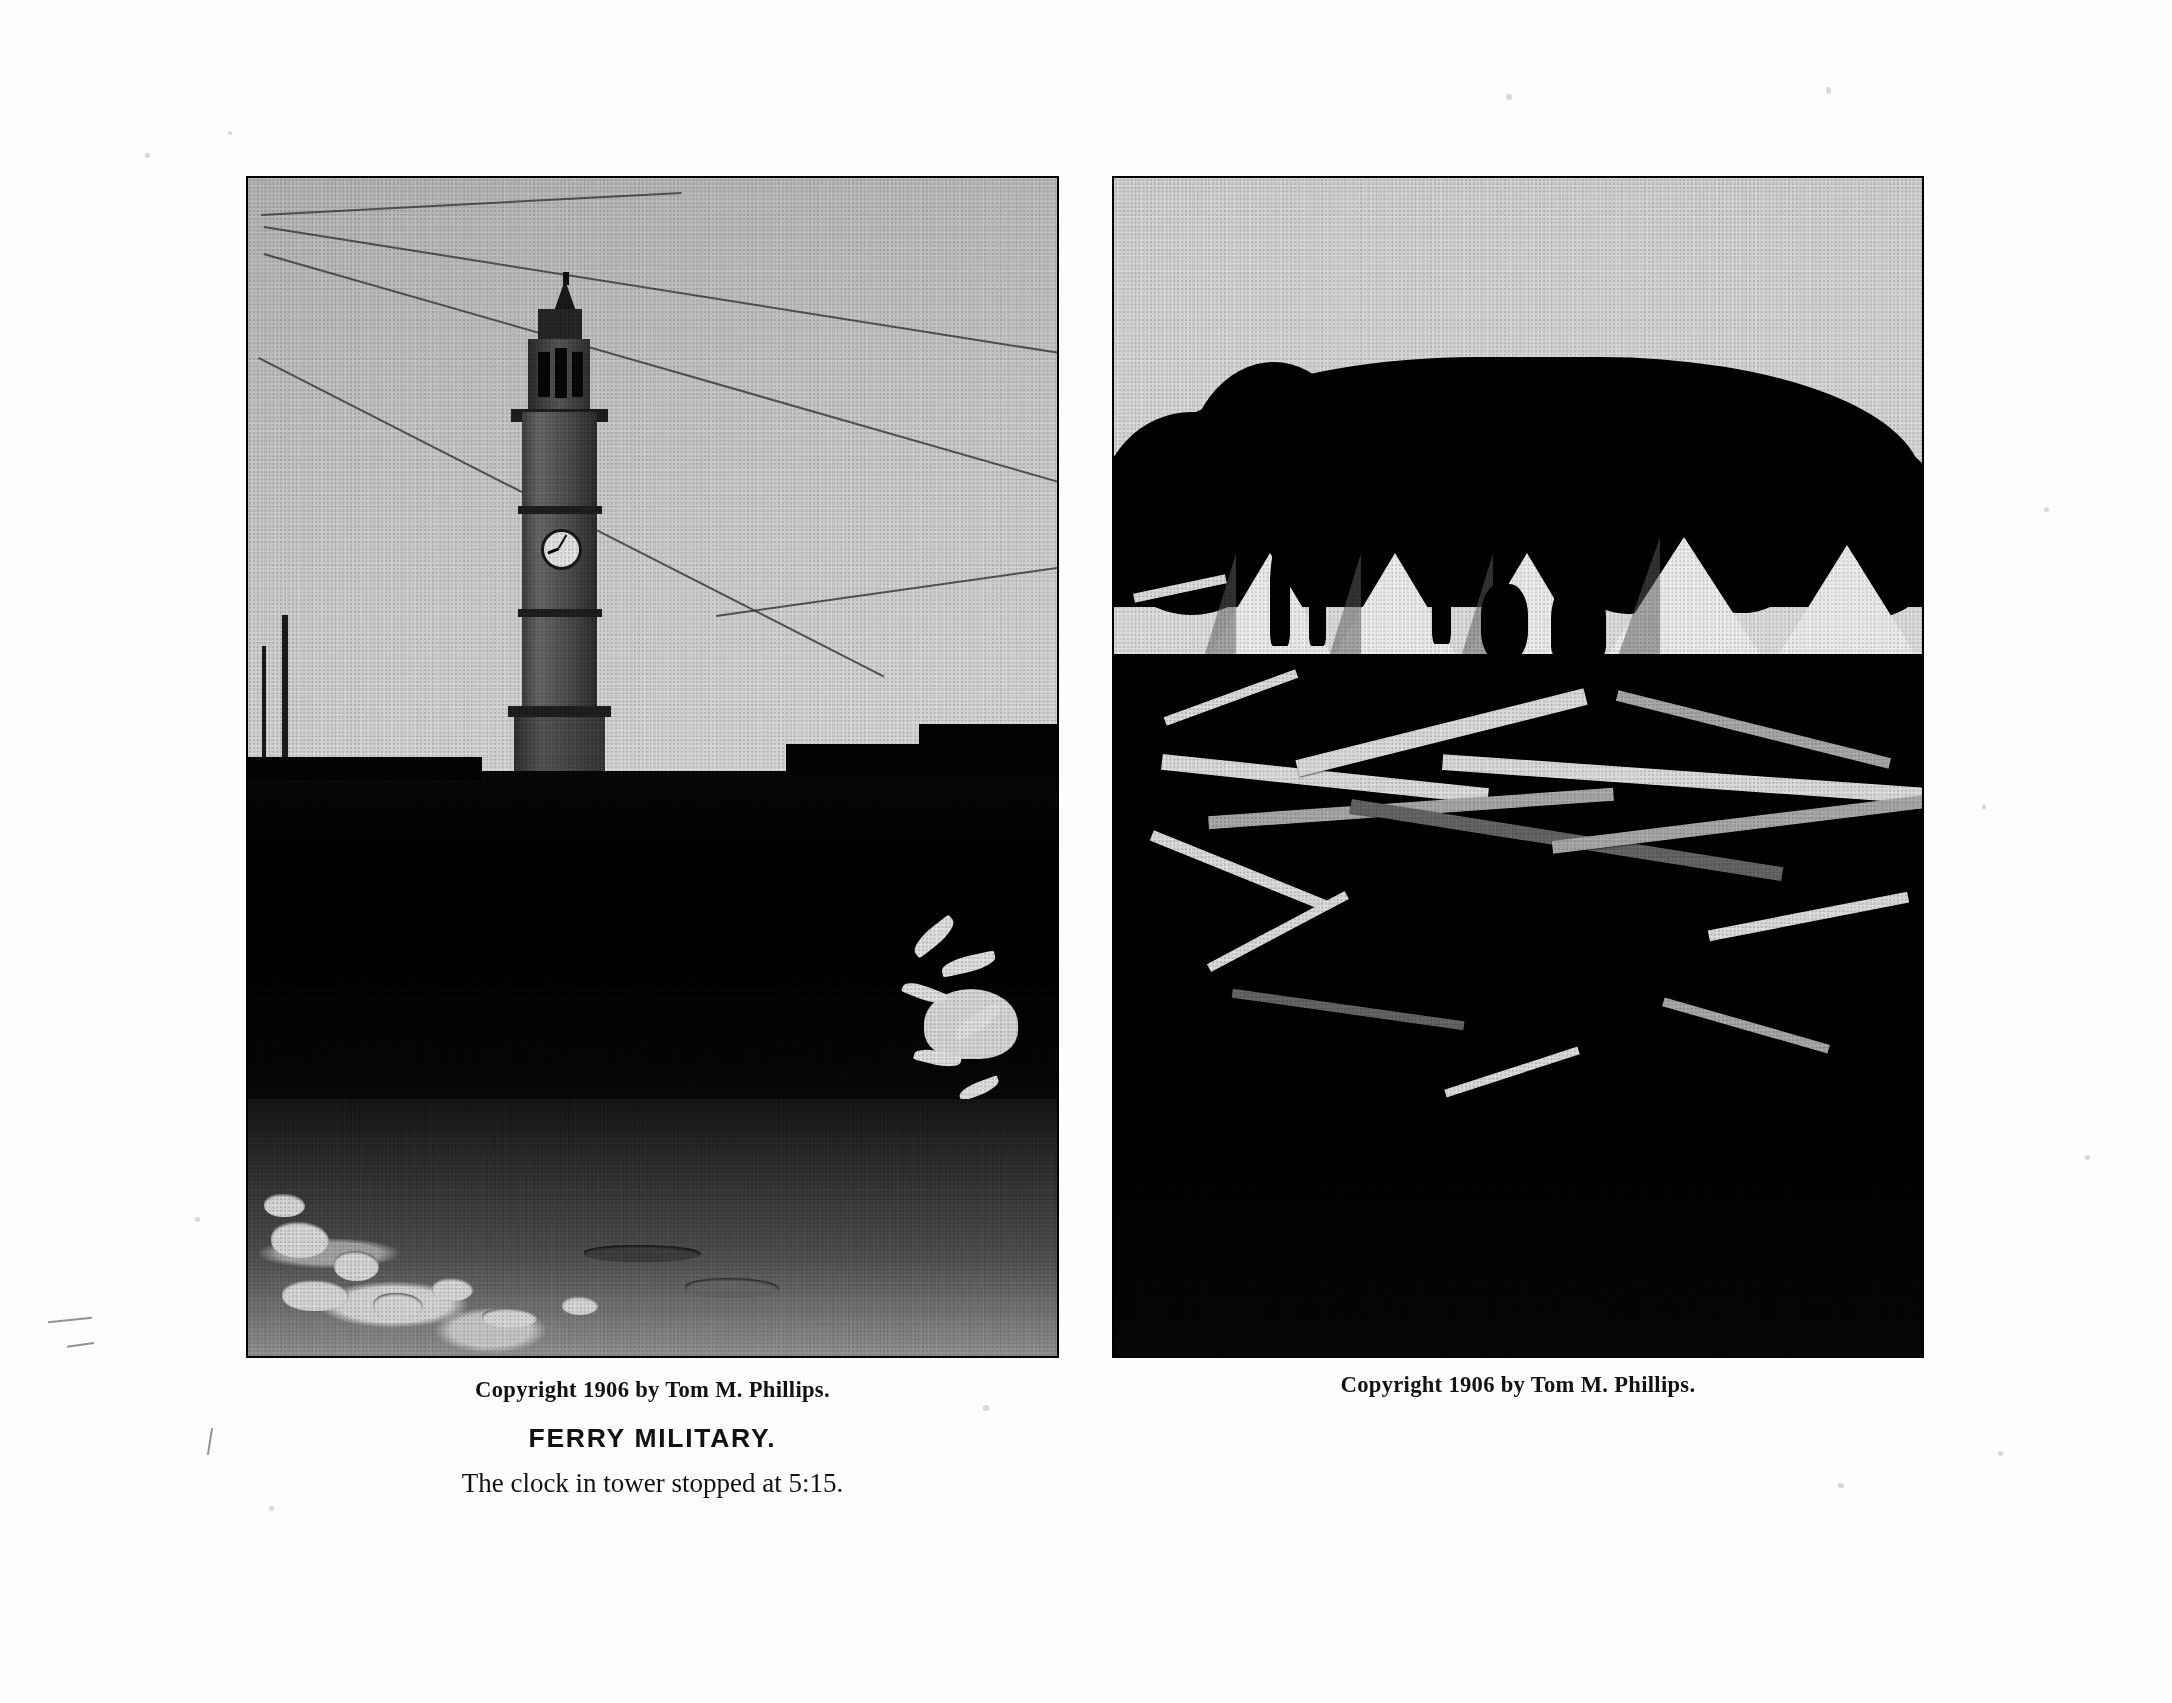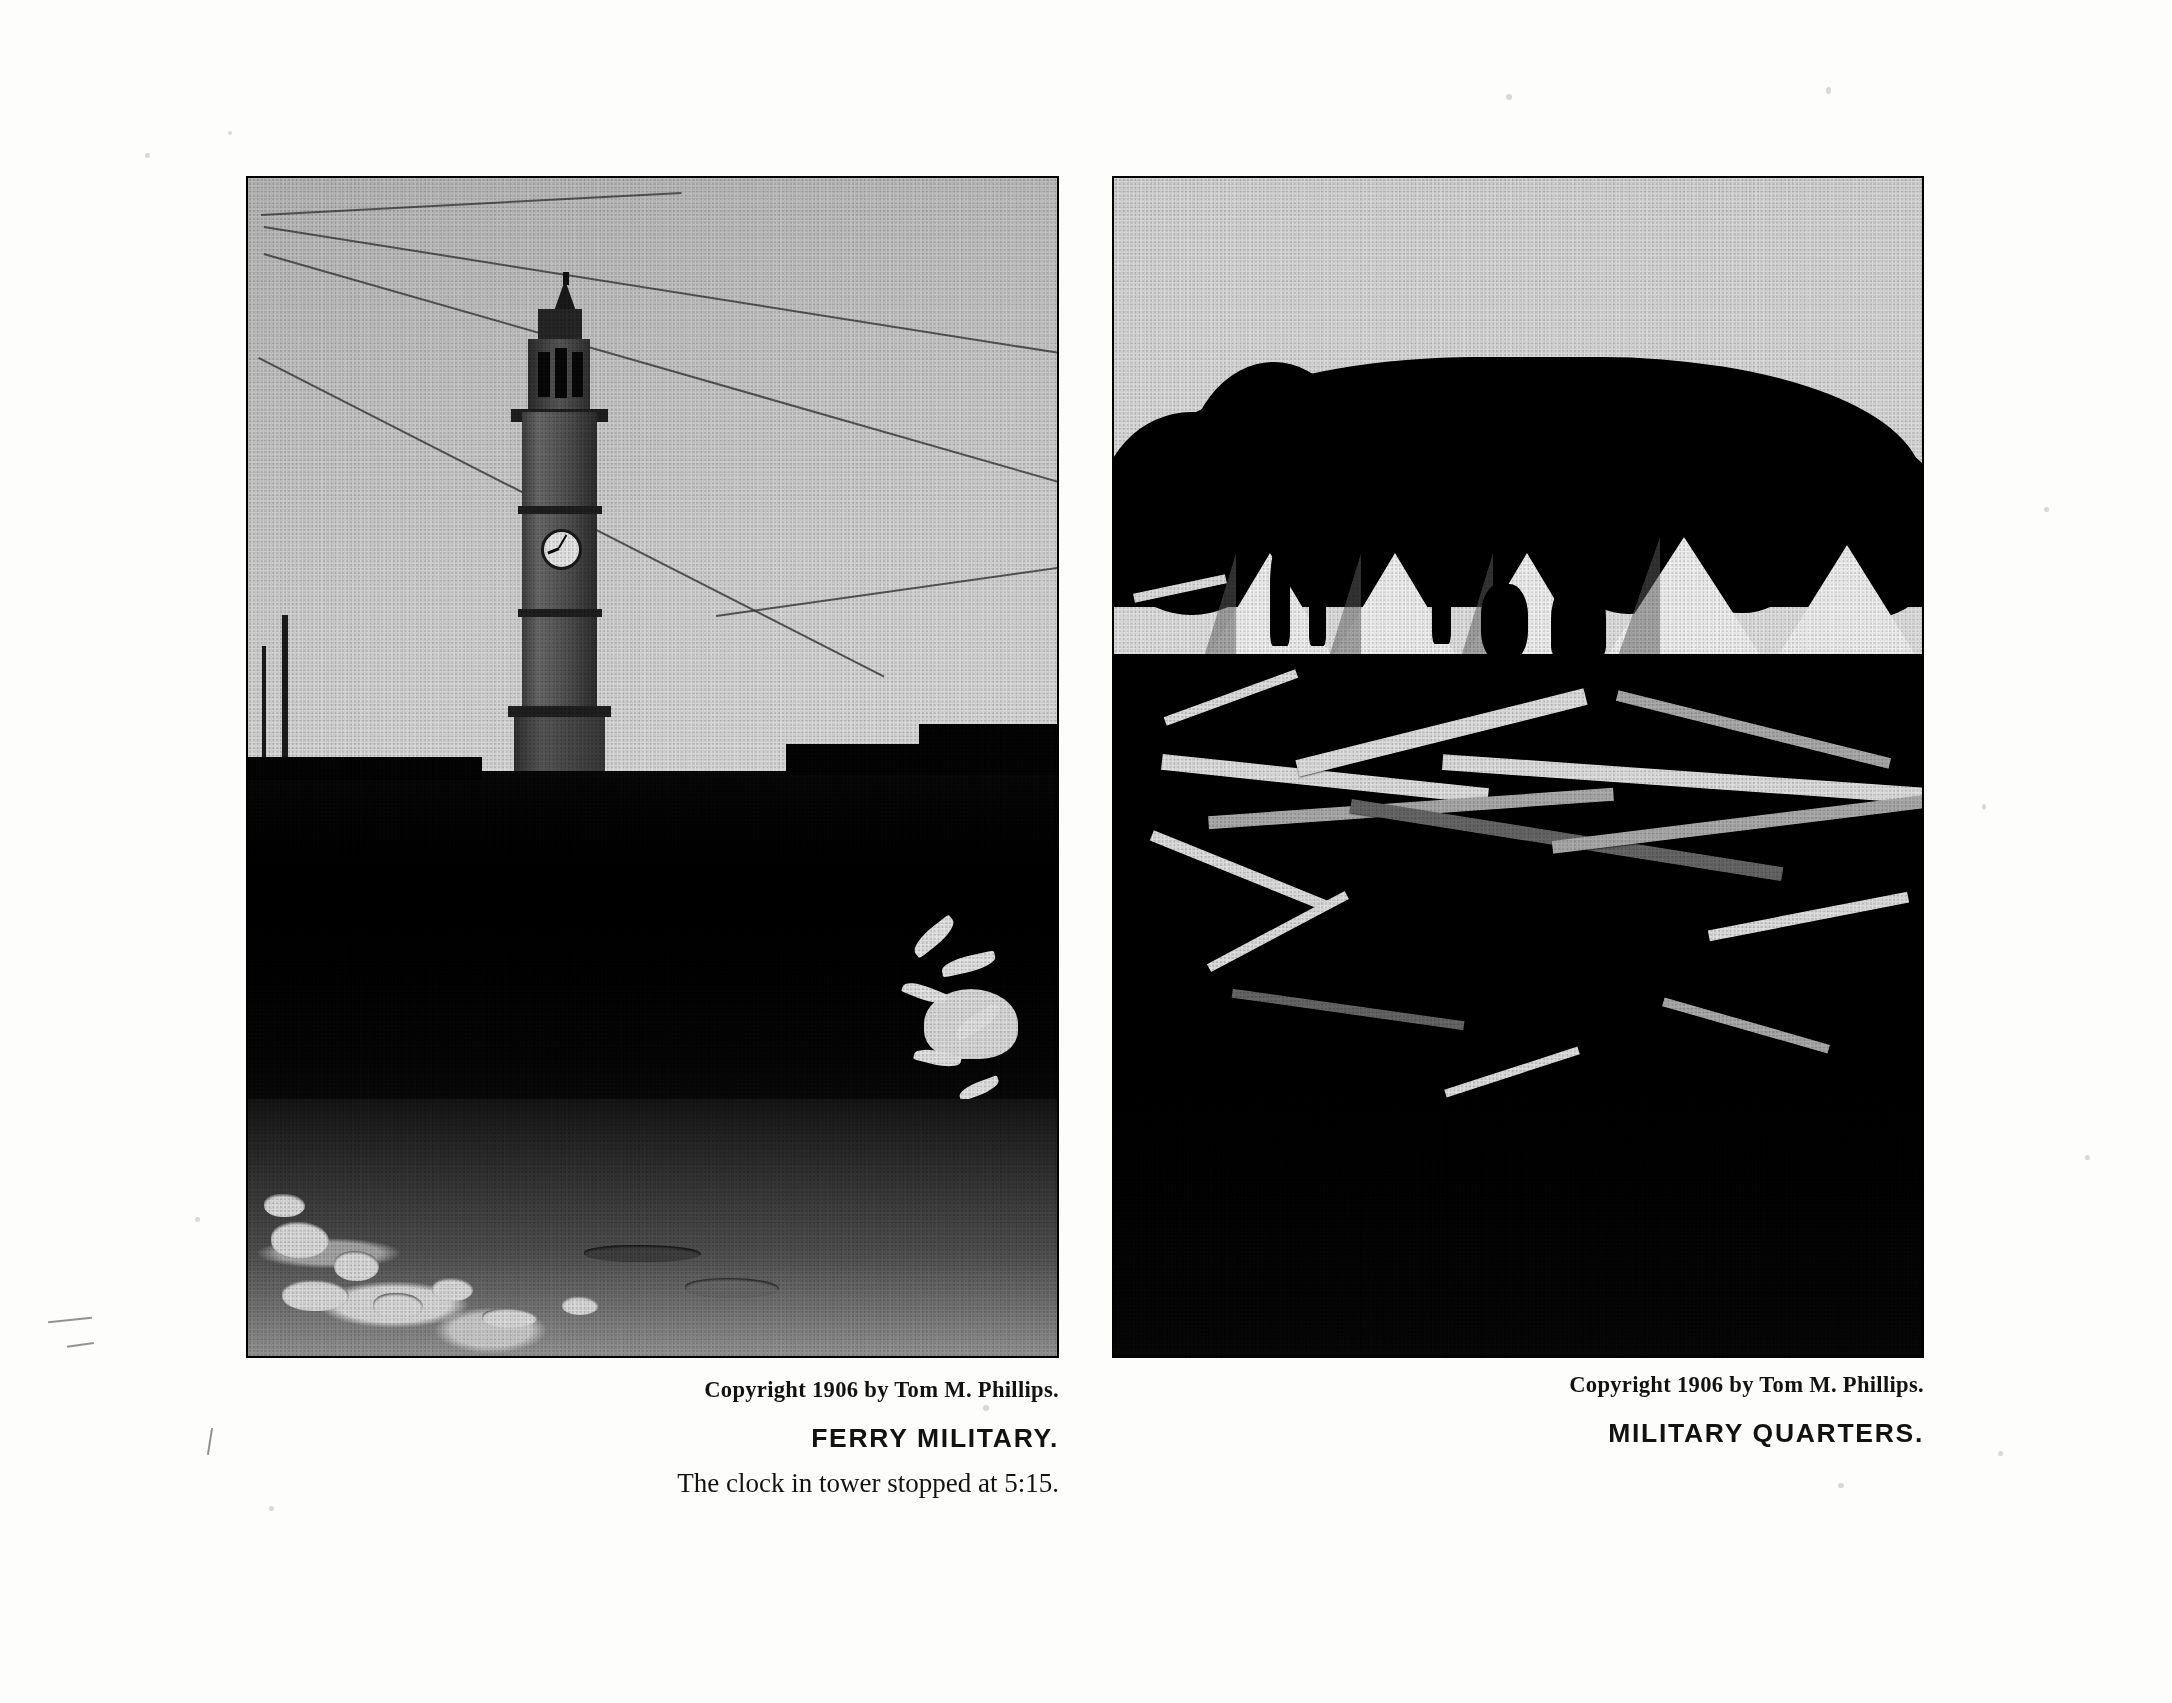--- a/index.html
+++ b/index.html
@@ -270,21 +270,21 @@
   .plank.dark { background: #6d6b63; }
   .soldier {
     position: absolute;
     background: #090908;
     border-radius: 40% 40% 15% 15%;
   }
 
   
   .caption {
     position: absolute;
-    text-align: right;
+    text-align: center;
     color: #121212;
   }
   .cap-copy {
     font-family: "Liberation Serif", serif;
     font-weight: bold;
     font-size: 22.6px;
     letter-spacing: 0.3px;
     white-space: nowrap;
   }
   .cap-title {
@@ -466,19 +466,18 @@
         <div class="plank dim" style="left:546px;top:843px;width:172px;height:9.4px;transform:rotate(16deg);"></div>
         <div class="plank" style="left:47px;top:515px;width:140px;height:9.4px;transform:rotate(-20deg);"></div>
         <div class="plank" style="left:19px;top:406px;width:94px;height:9.4px;transform:rotate(-12deg);"></div>
 
         <div class="halftone"></div>
         <div class="grain"></div>
       </div>
 
       <div class="caption right" style="position:static;margin-top:14px;">
         <div class="cap-copy">Copyright 1906 by Tom M. Phillips.</div>
-        <div class="cap-title">MILITARY QUARTERS.</div>
       </div>
     </div>
 
   </div>
 </div>
 
 
 </body></html>

